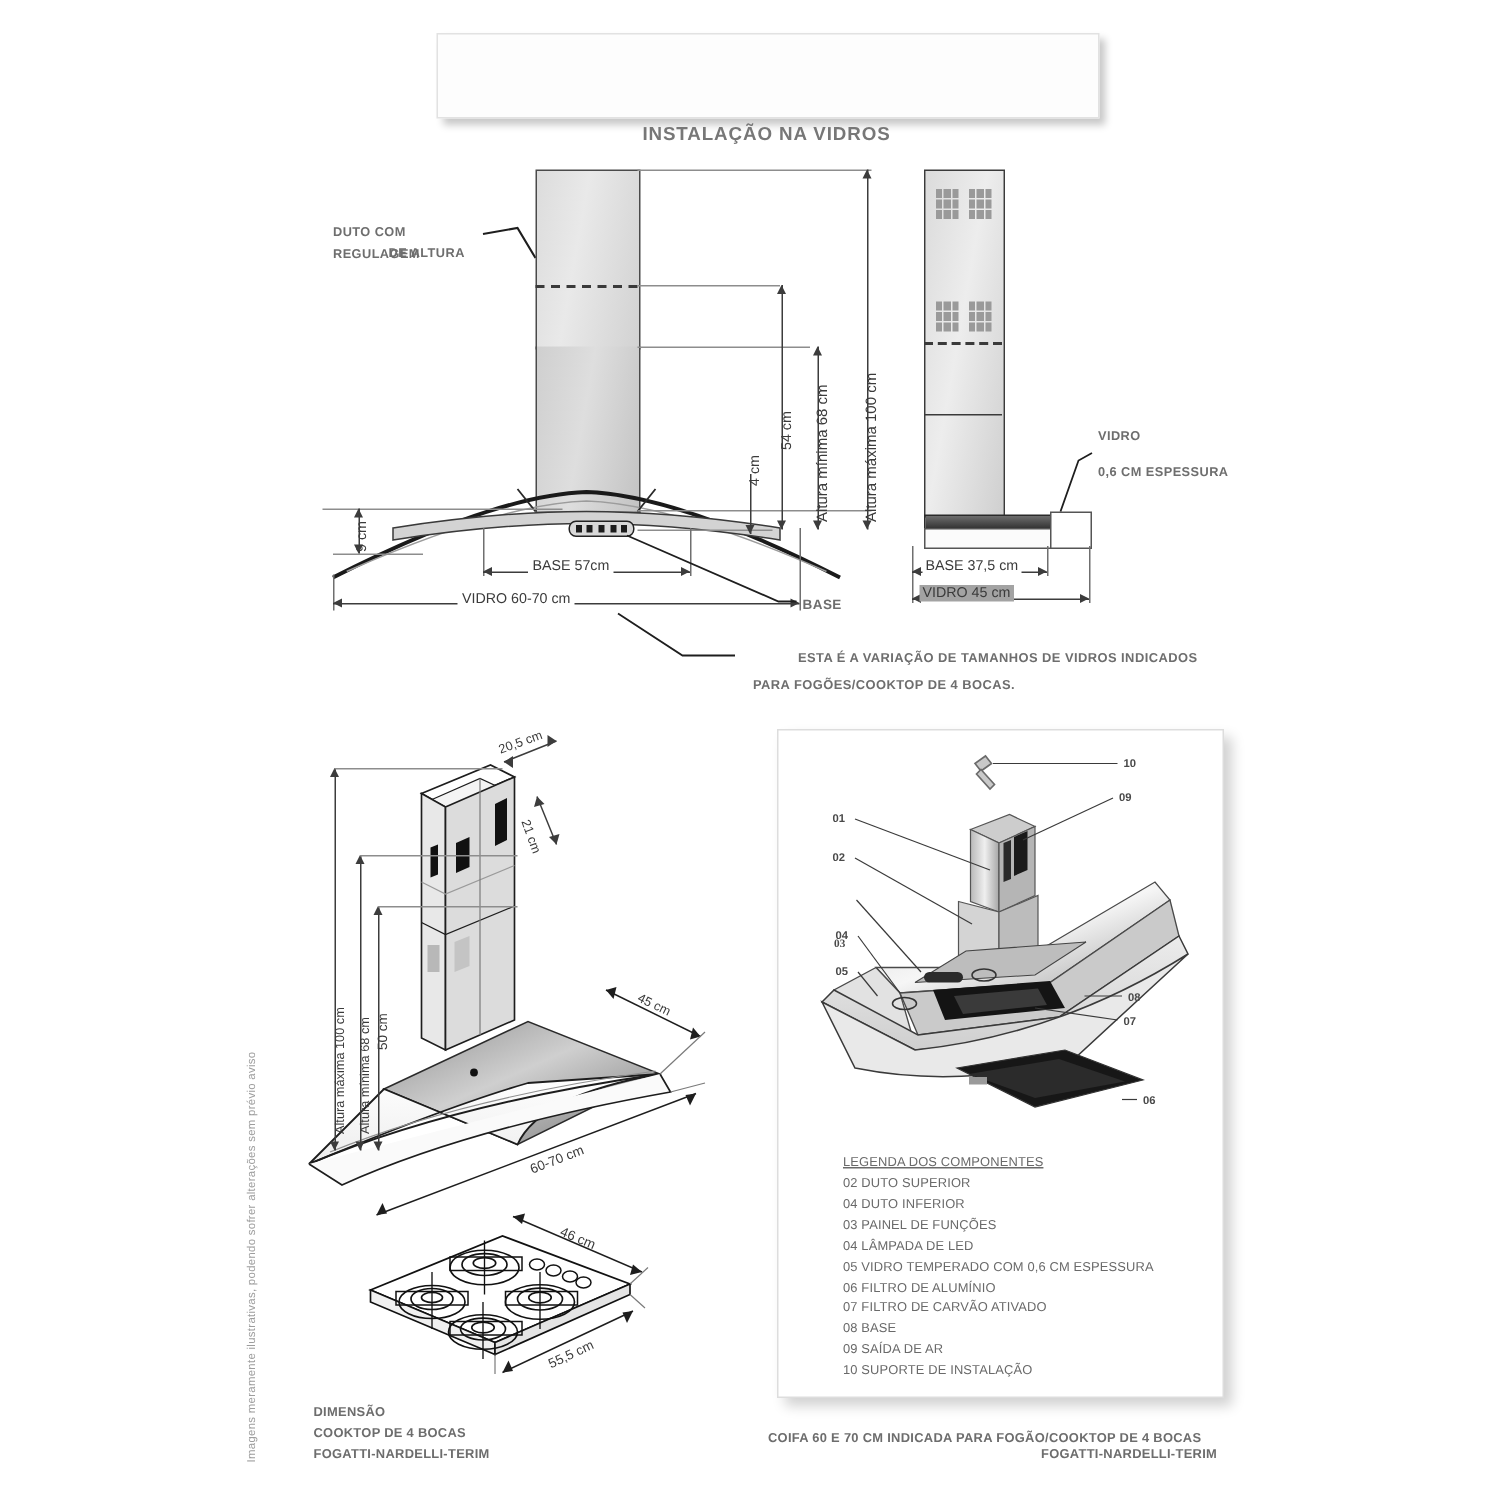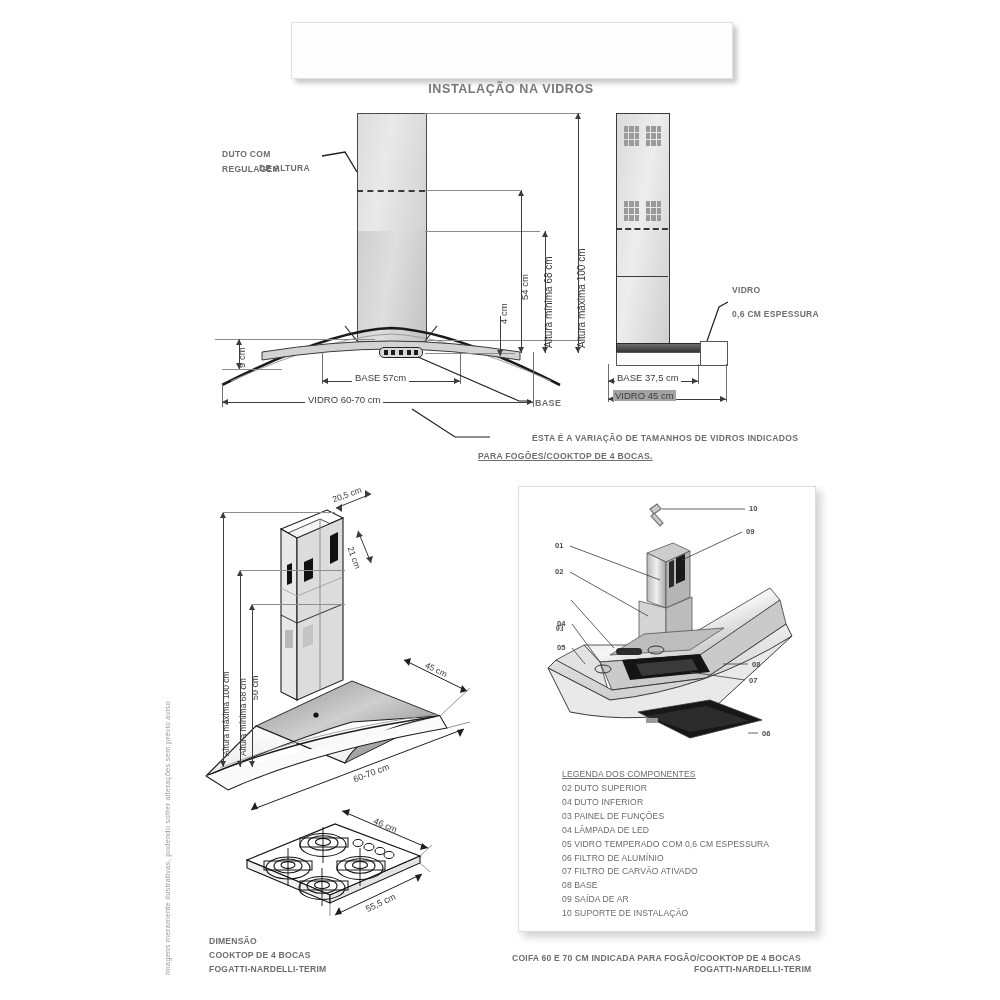--- a/index.html
+++ b/index.html
@@ -167,21 +167,21 @@
 
     <svg style="left:0;top:0;width:1000px;height:1000px;">
       <polyline points="418,357 519,401 531,401" fill="none" stroke="#1e1e1e" stroke-width="1.2"></polyline>
     </svg>
     <div class="lbl" style="left:535px;top:397px;font-size:9px;">BASE</div>
 
     <svg style="left:0;top:0;width:1000px;height:1000px;">
       <polyline points="412,409 455,437 490,437" fill="none" stroke="#1e1e1e" stroke-width="1.2"></polyline>
     </svg>
     <div class="lbl" style="left:494px;top:432px;font-size:8.6px;margin-left:38px;">ESTA É A VARIAÇÃO DE TAMANHOS DE VIDROS INDICADOS</div>
-    <div class="lbl" style="left:478px;top:450px;font-size:8.6px;text-decoration:underline;">PARA FOGÕES/COOKTOP DE 4 BOCAS.</div>
+    <div class="lbl" style="left:502px;top:450px;font-size:8.6px;">PARA FOGÕES/COOKTOP DE 4 BOCAS.</div>
   </div>
 
   <div>
     <div class="sv-body"></div>
     <div class="sv-seg"></div>
     <div class="sv-seg2"></div>
 
     <div class="grill" style="left:624px;top:126px;width:15px;height:20px;">
       <span></span>
         <span></span>

